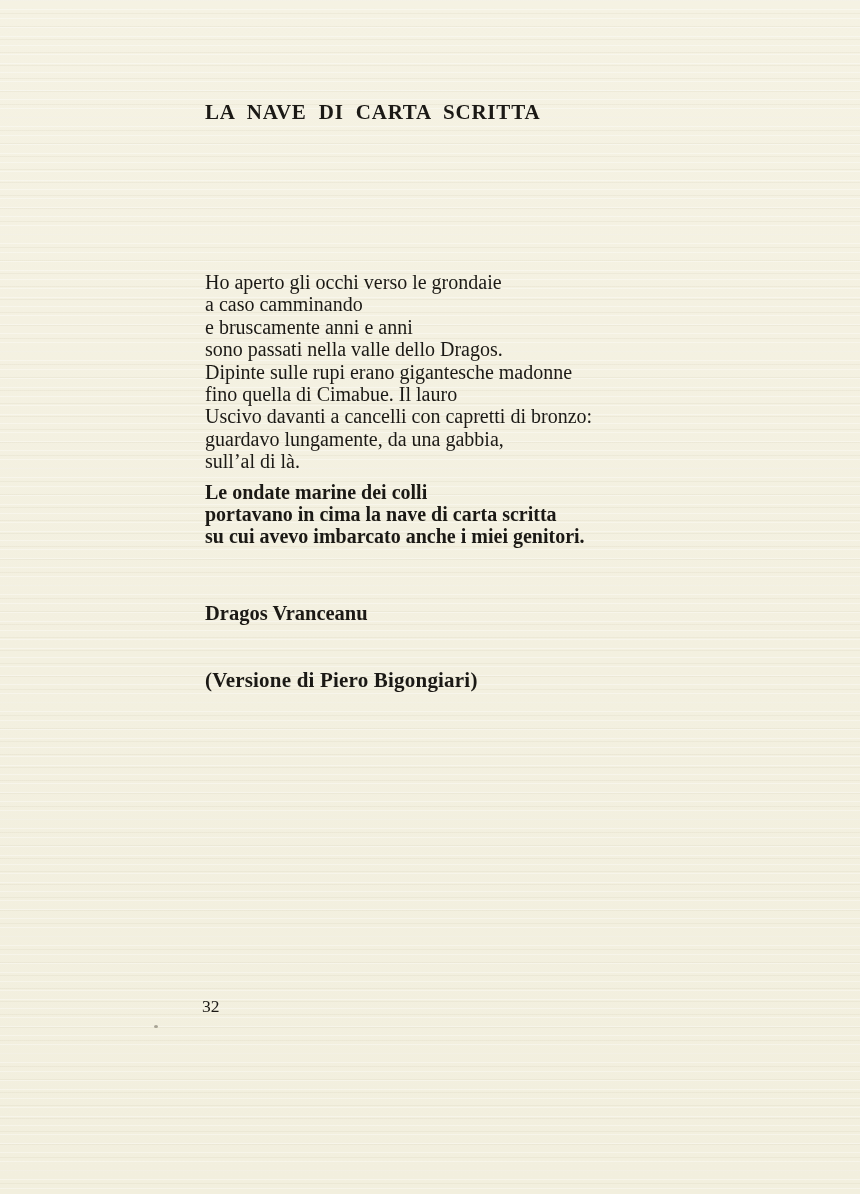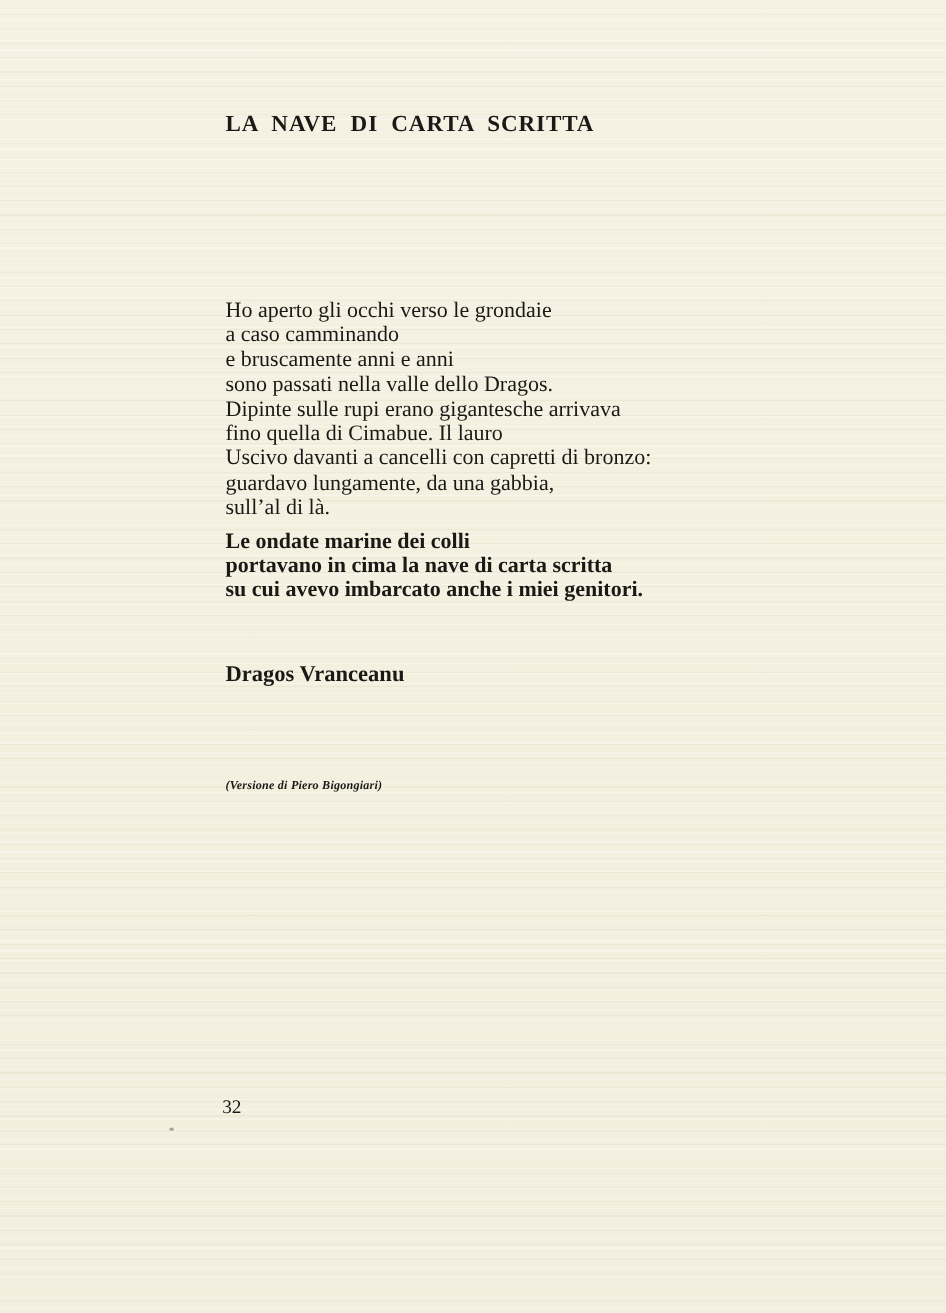--- a/index.html
+++ b/index.html
@@ -54,23 +54,22 @@
     left: 205px;
     top: 602px;
     width: 541px;
     font-size: 20.5px;
     font-weight: bold;
     color: #1b1915;
   }
   .translation-note {
     position: absolute;
     left: 205px;
-    top: 708px;
-    font-size: 11px;
-    font-style: italic;
+    top: 668px;
+    font-size: 21px;
     font-weight: bold;
     letter-spacing: 0.2px;
     color: #1b1915;
   }
   .page-number {
     position: absolute;
     left: 202px;
     top: 996px;
     font-size: 17.5px;
     font-weight: normal;
@@ -93,21 +92,21 @@
 <div class="paper">
 
   <h1 class="title" style="margin:0; font-size:21px;">LA NAVE DI CARTA SCRITTA</h1>
 
   <div class="poem">
     <div class="stanza">
       <div>Ho aperto gli occhi verso le grondaie</div>
       <div>a caso camminando</div>
       <div>e bruscamente anni e anni</div>
       <div>sono passati nella valle dello Dragos.</div>
-      <div>Dipinte sulle rupi erano gigantesche arrivava</div>
+      <div>Dipinte sulle rupi erano gigantesche madonne</div>
       <div>fino quella di Cimabue. Il lauro</div>
       <div>Uscivo davanti a cancelli con capretti di bronzo:</div>
       <div>guardavo lungamente, da una gabbia,</div>
       <div>sull’al di là.</div>
     </div>
     <div class="stanza">
       <div>Le ondate marine dei colli</div>
       <div>portavano in cima la nave di carta scritta</div>
       <div>su cui avevo imbarcato anche i miei genitori.</div>
     </div>

